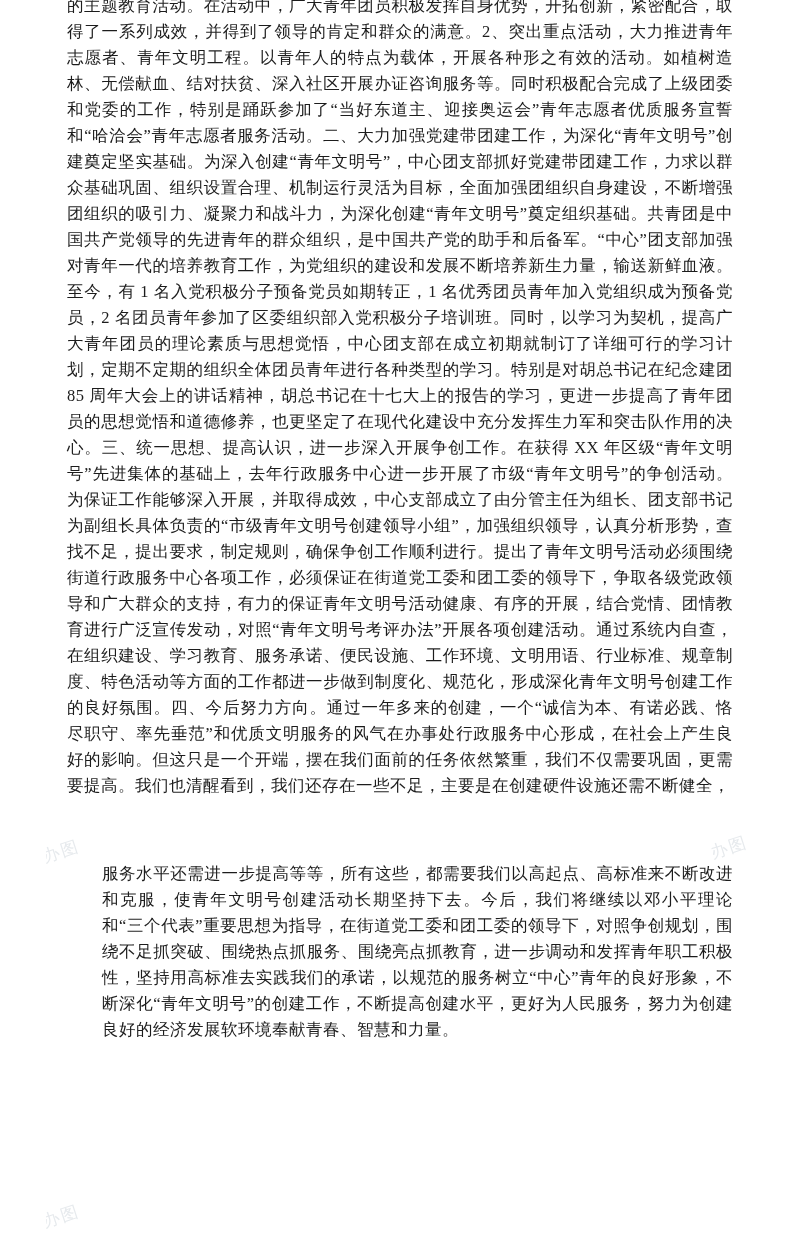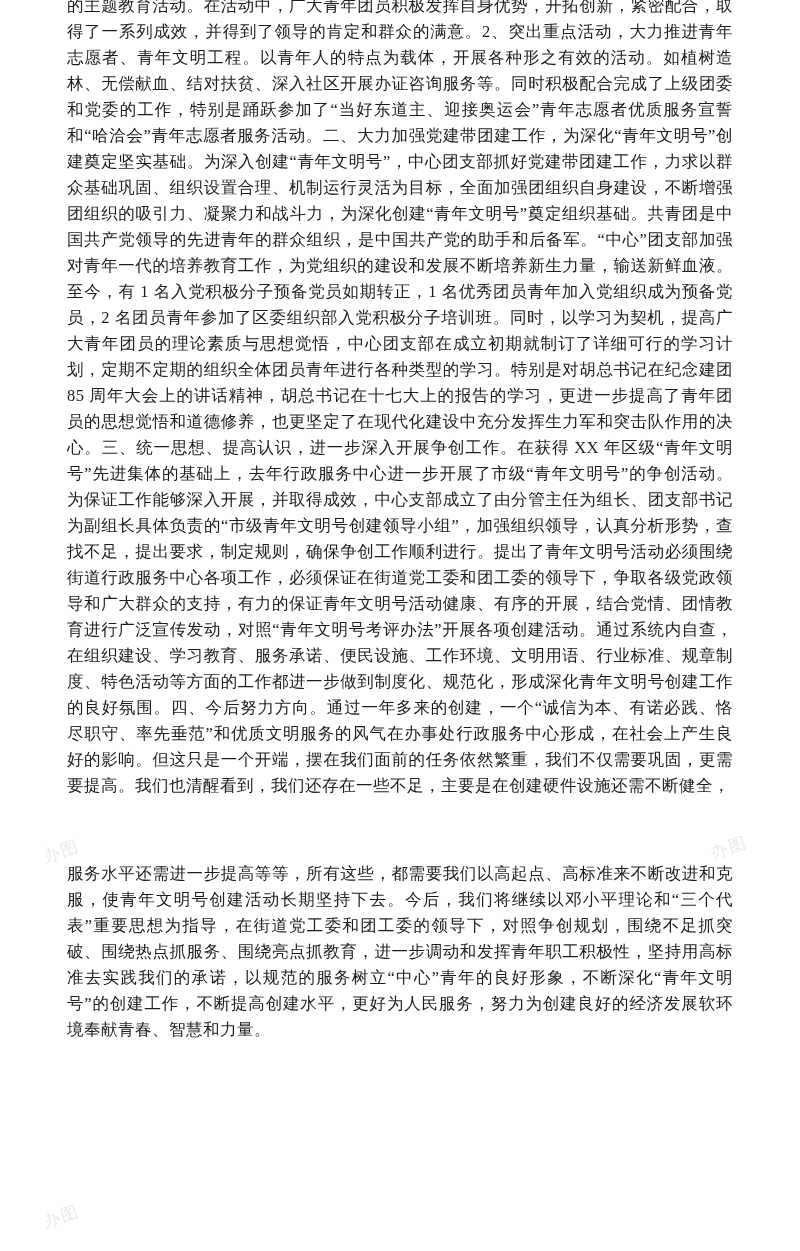--- a/index.html
+++ b/index.html
@@ -28,20 +28,21 @@
     letter-spacing: 0.5px;
     text-align: justify;
     text-justify: inter-ideograph;
     word-break: break-all;
   }
   .para {
     margin: 0;
   }
   .para.second {
     margin-top: 62px;
+    margin-left: 35px;
   }
   .watermark {
     position: absolute;
     color: #b9c3cc;
     opacity: 0.35;
     font-size: 17px;
     letter-spacing: 2px;
     transform: rotate(-18deg);
     pointer-events: none;
     user-select: none;

